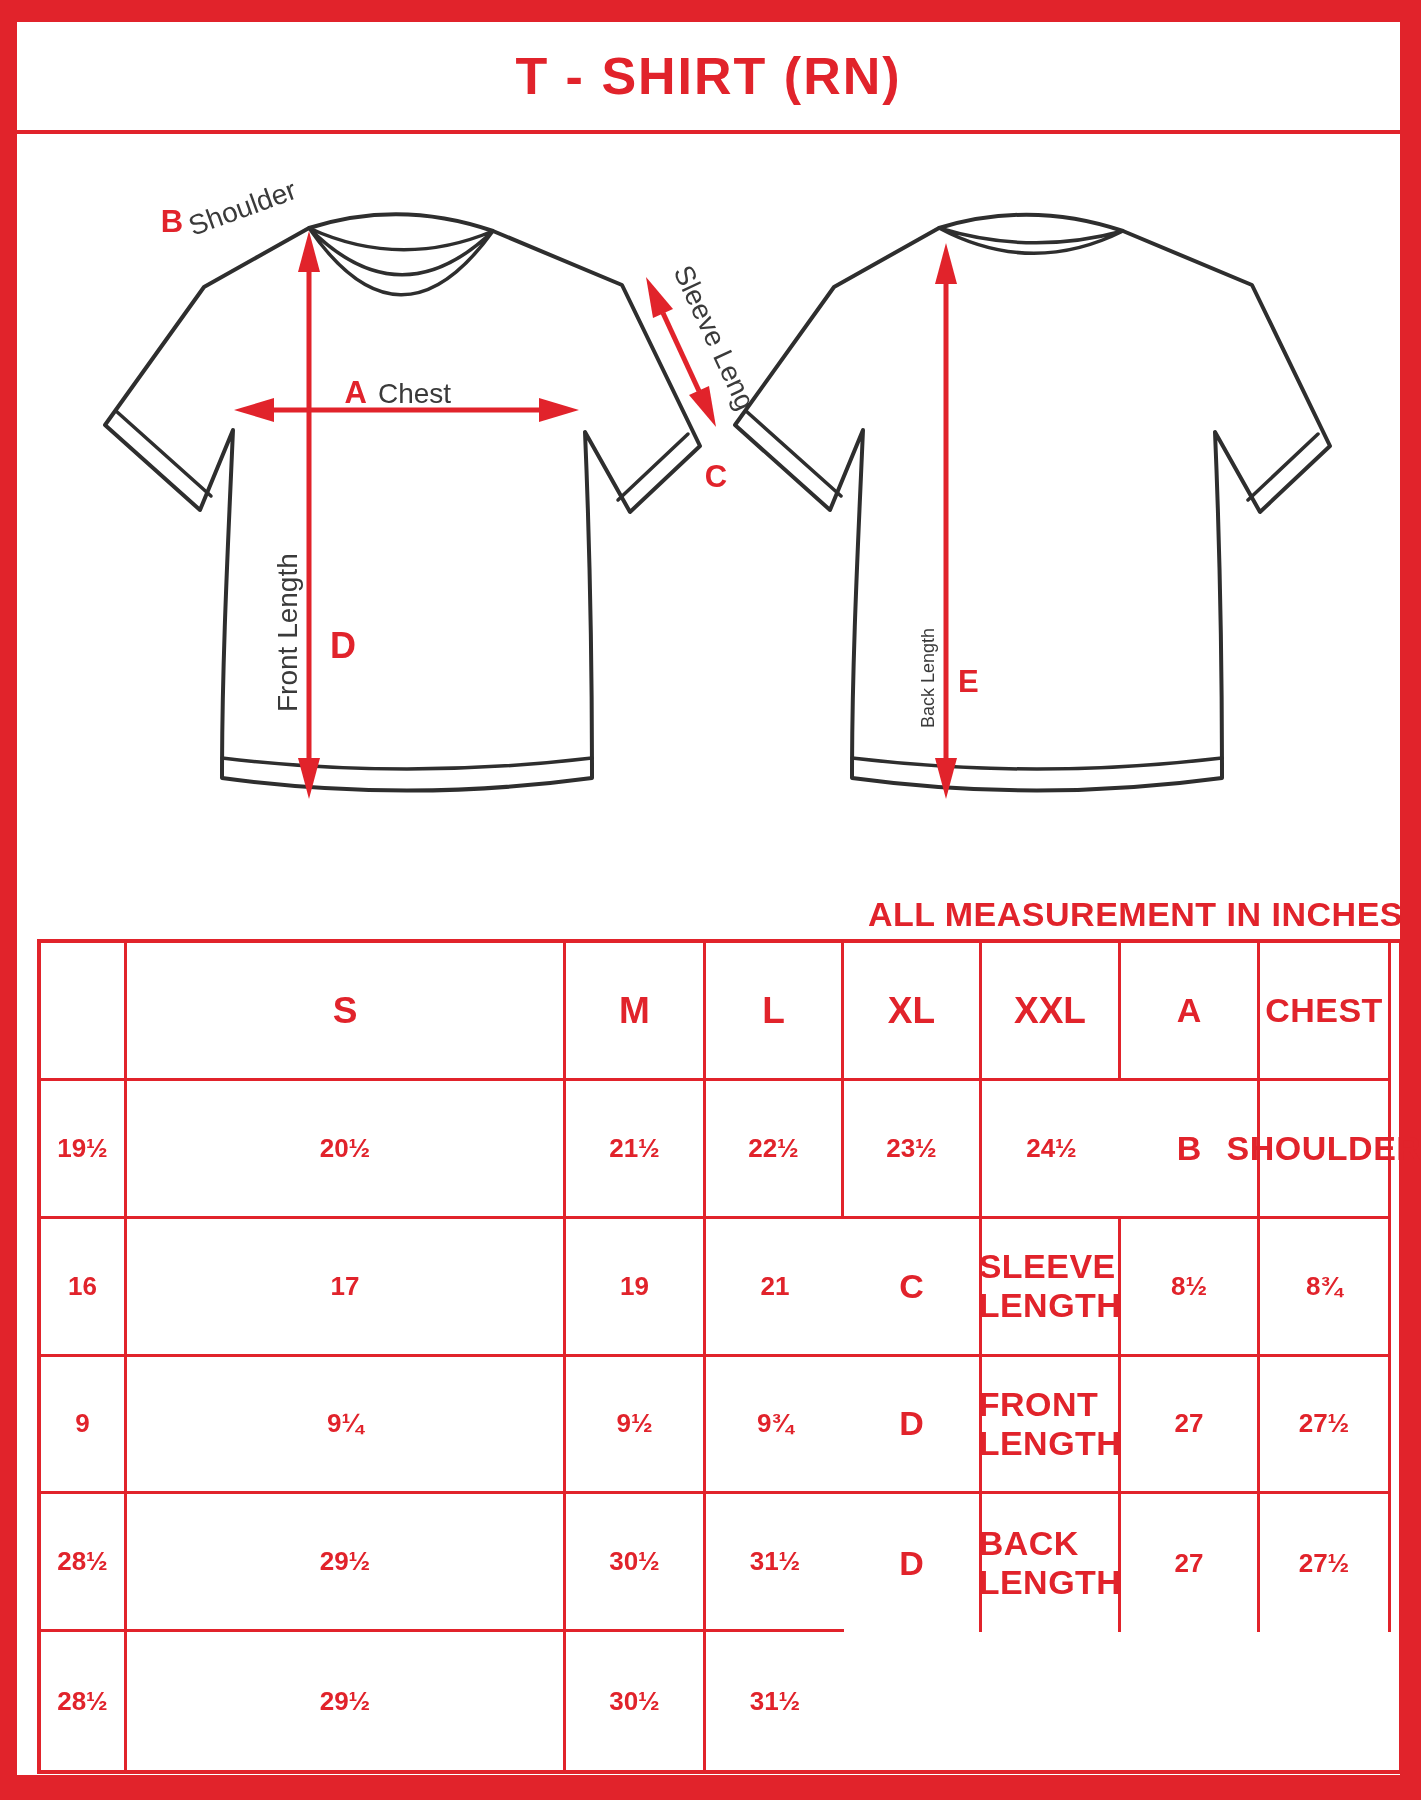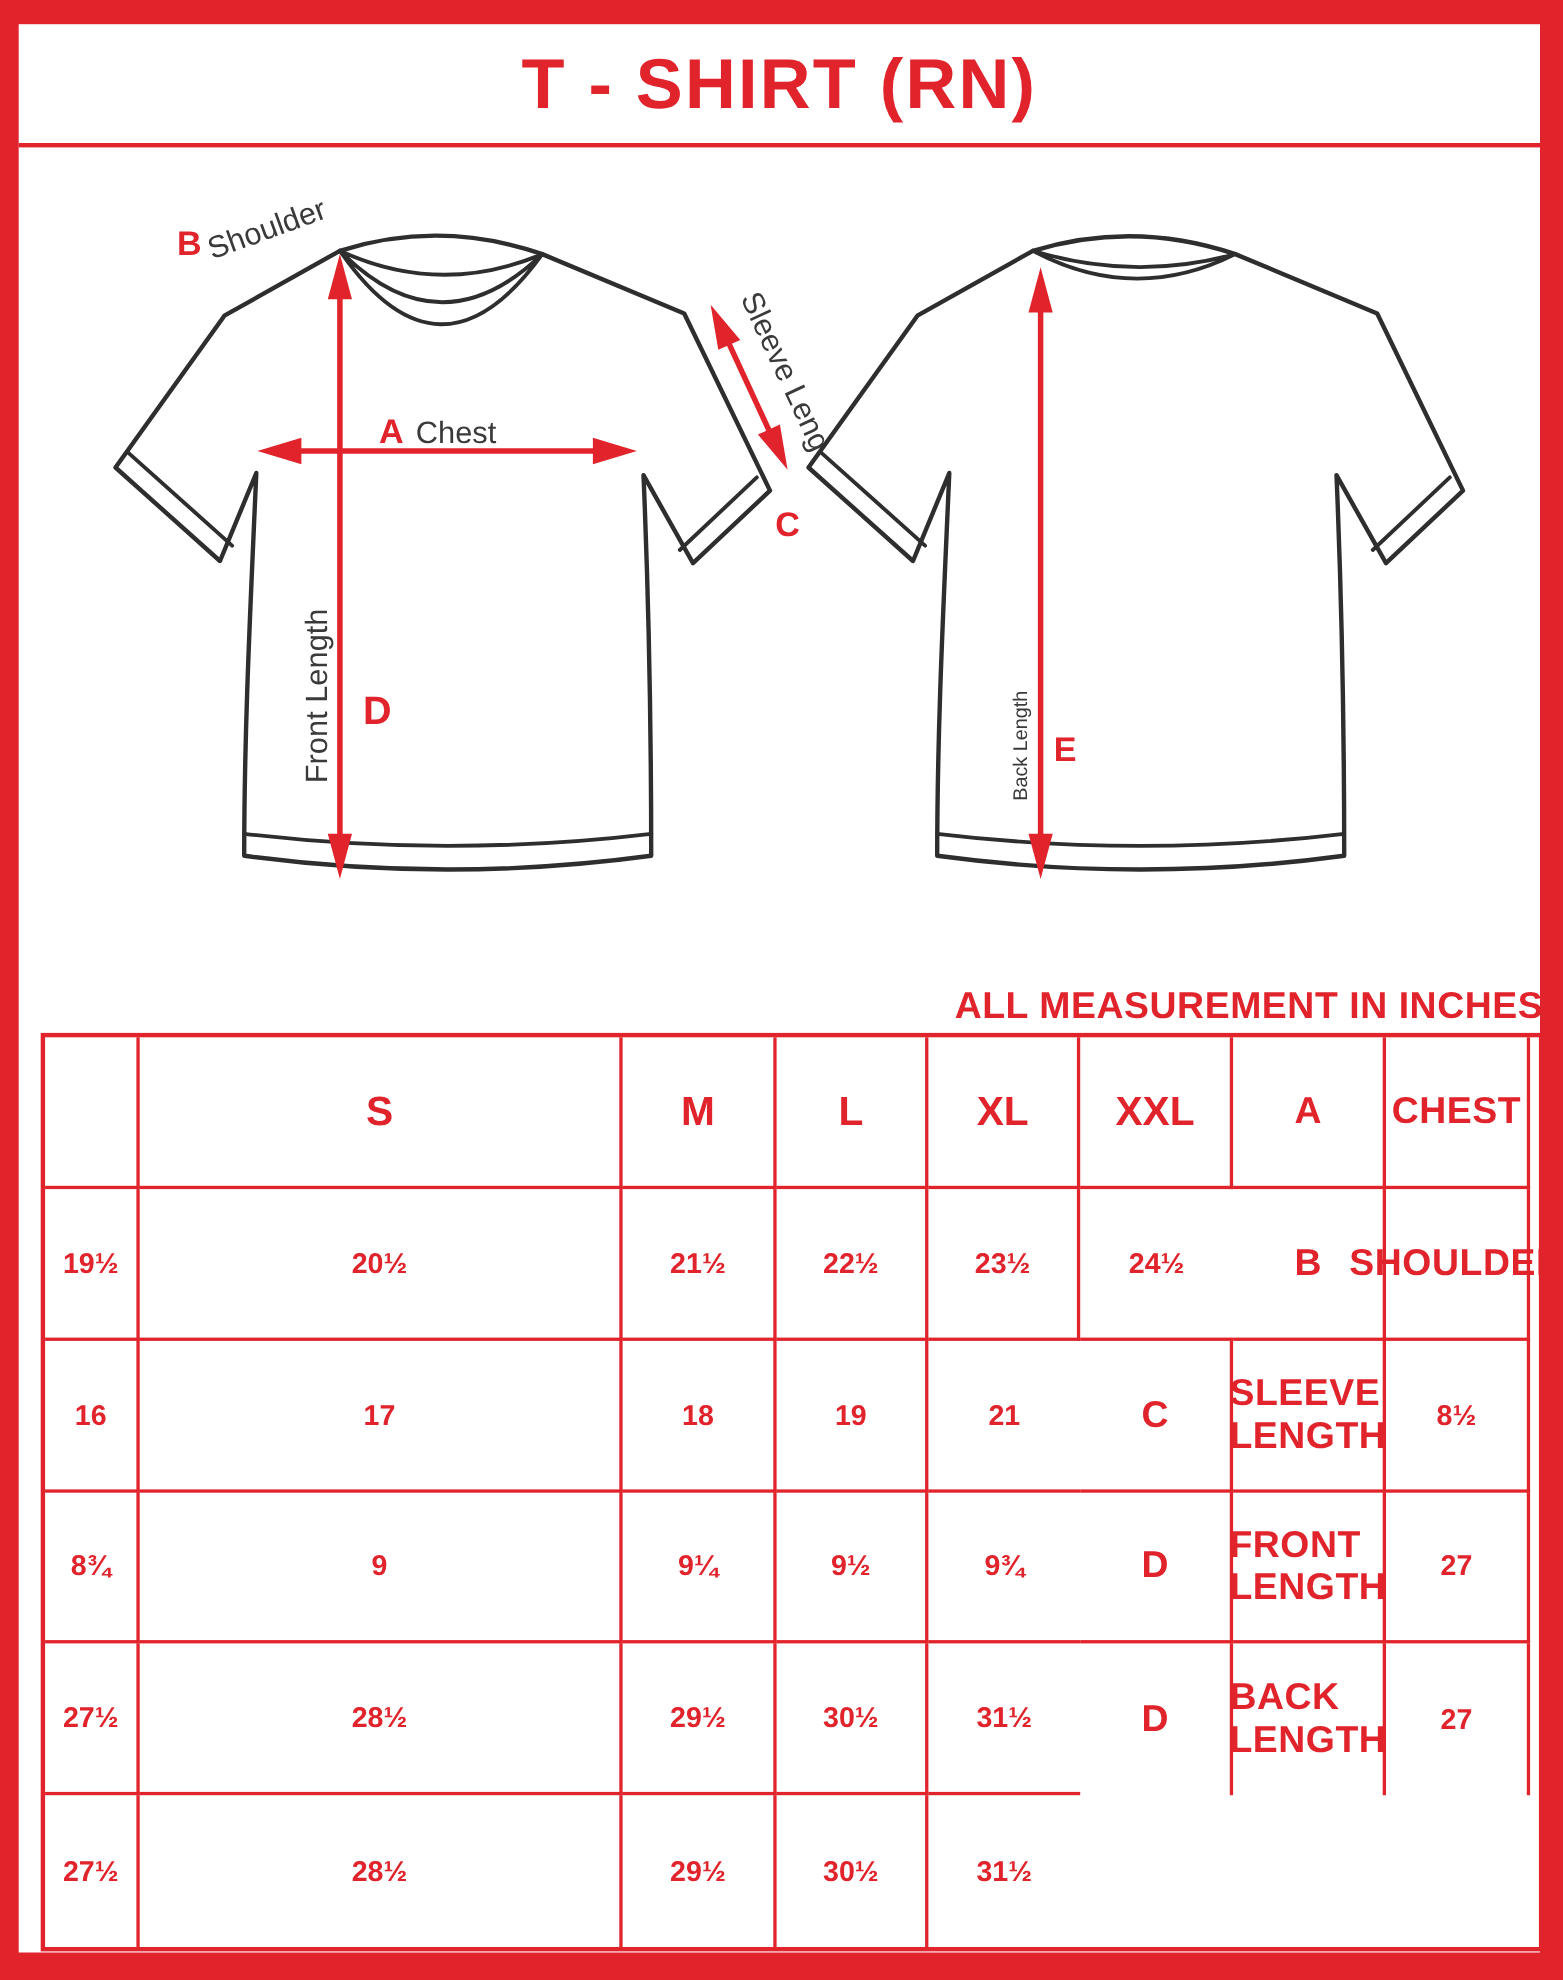--- a/index.html
+++ b/index.html
@@ -10,21 +10,21 @@
   
   .frame{position:absolute;background:#E1232B;}
   .frame.top{left:0;top:0;width:1421px;height:22px;}
   .frame.left{left:0;top:0;width:17px;height:1800px;}
   .frame.right{left:1400px;top:0;width:21px;height:1800px;}
   .frame.bottom{left:0;top:1775px;width:1421px;height:25px;}
   
   .title-bar{
     position:absolute;left:17px;top:22px;width:1383px;height:108px;
     display:flex;align-items:center;justify-content:center;
-    color:#E1232B;font-size:64px;font-weight:700;letter-spacing:2px;
+    color:#E1232B;font-size:52px;font-weight:700;letter-spacing:2px;
   }
   .title-rule{position:absolute;left:17px;top:130px;width:1383px;height:4px;background:#E1232B;}
   
   .note{
     position:absolute;right:18px;top:895px;color:#E1232B;
     font-size:34px;font-weight:700;letter-spacing:0.5px;
   }
   
   .diagram{position:absolute;left:0;top:135px;width:1421px;height:772px;}
   .shirt{fill:#ffffff;stroke:#2E2E2E;stroke-width:4;stroke-linejoin:round;}
@@ -152,21 +152,20 @@
   <div class="tcell val">20½</div>
   <div class="tcell val">21½</div>
   <div class="tcell val">22½</div>
   <div class="tcell val">23½</div>
   <div class="tcell val lastcol">24½</div>
 
   <div class="tcell letter">B</div>
   <div class="tcell rowdesc">SHOULDER</div>
   <div class="tcell val">16</div>
   <div class="tcell val">17</div>
-  <div class="tcell val">18</div>
   <div class="tcell val">19</div>
   <div class="tcell val lastcol">21</div>
 
   <div class="tcell letter">C</div>
   <div class="tcell rowdesc">SLEEVE LENGTH</div>
   <div class="tcell val">8½</div>
   <div class="tcell val">8¾</div>
   <div class="tcell val">9</div>
   <div class="tcell val">9¼</div>
   <div class="tcell val">9½</div>

